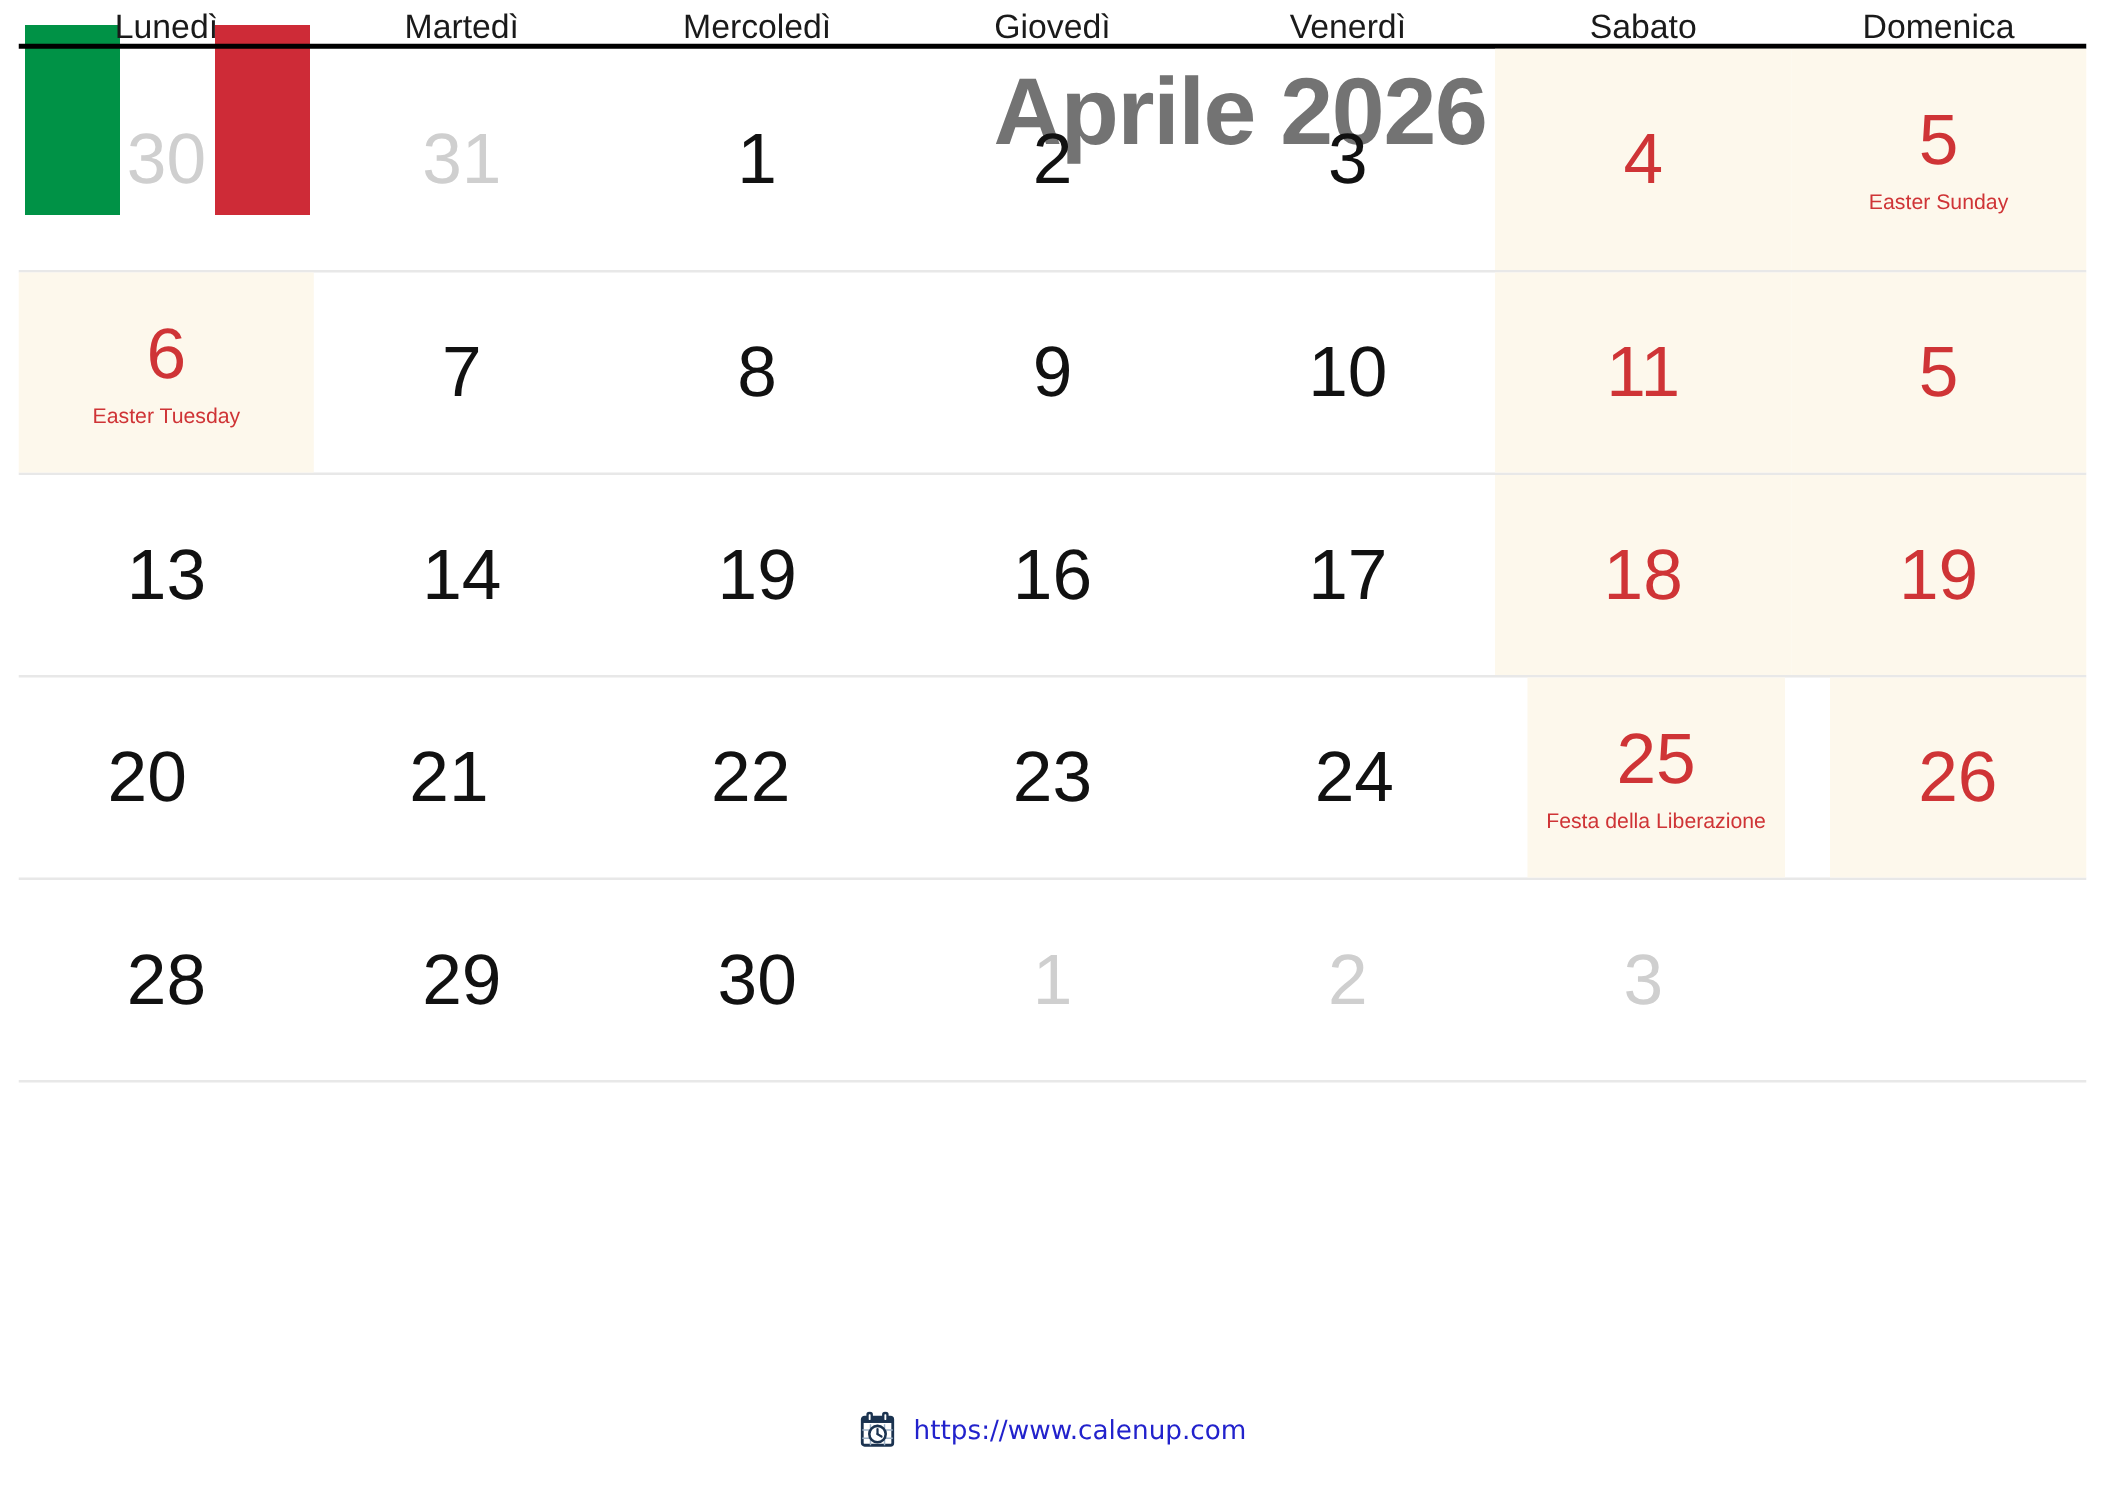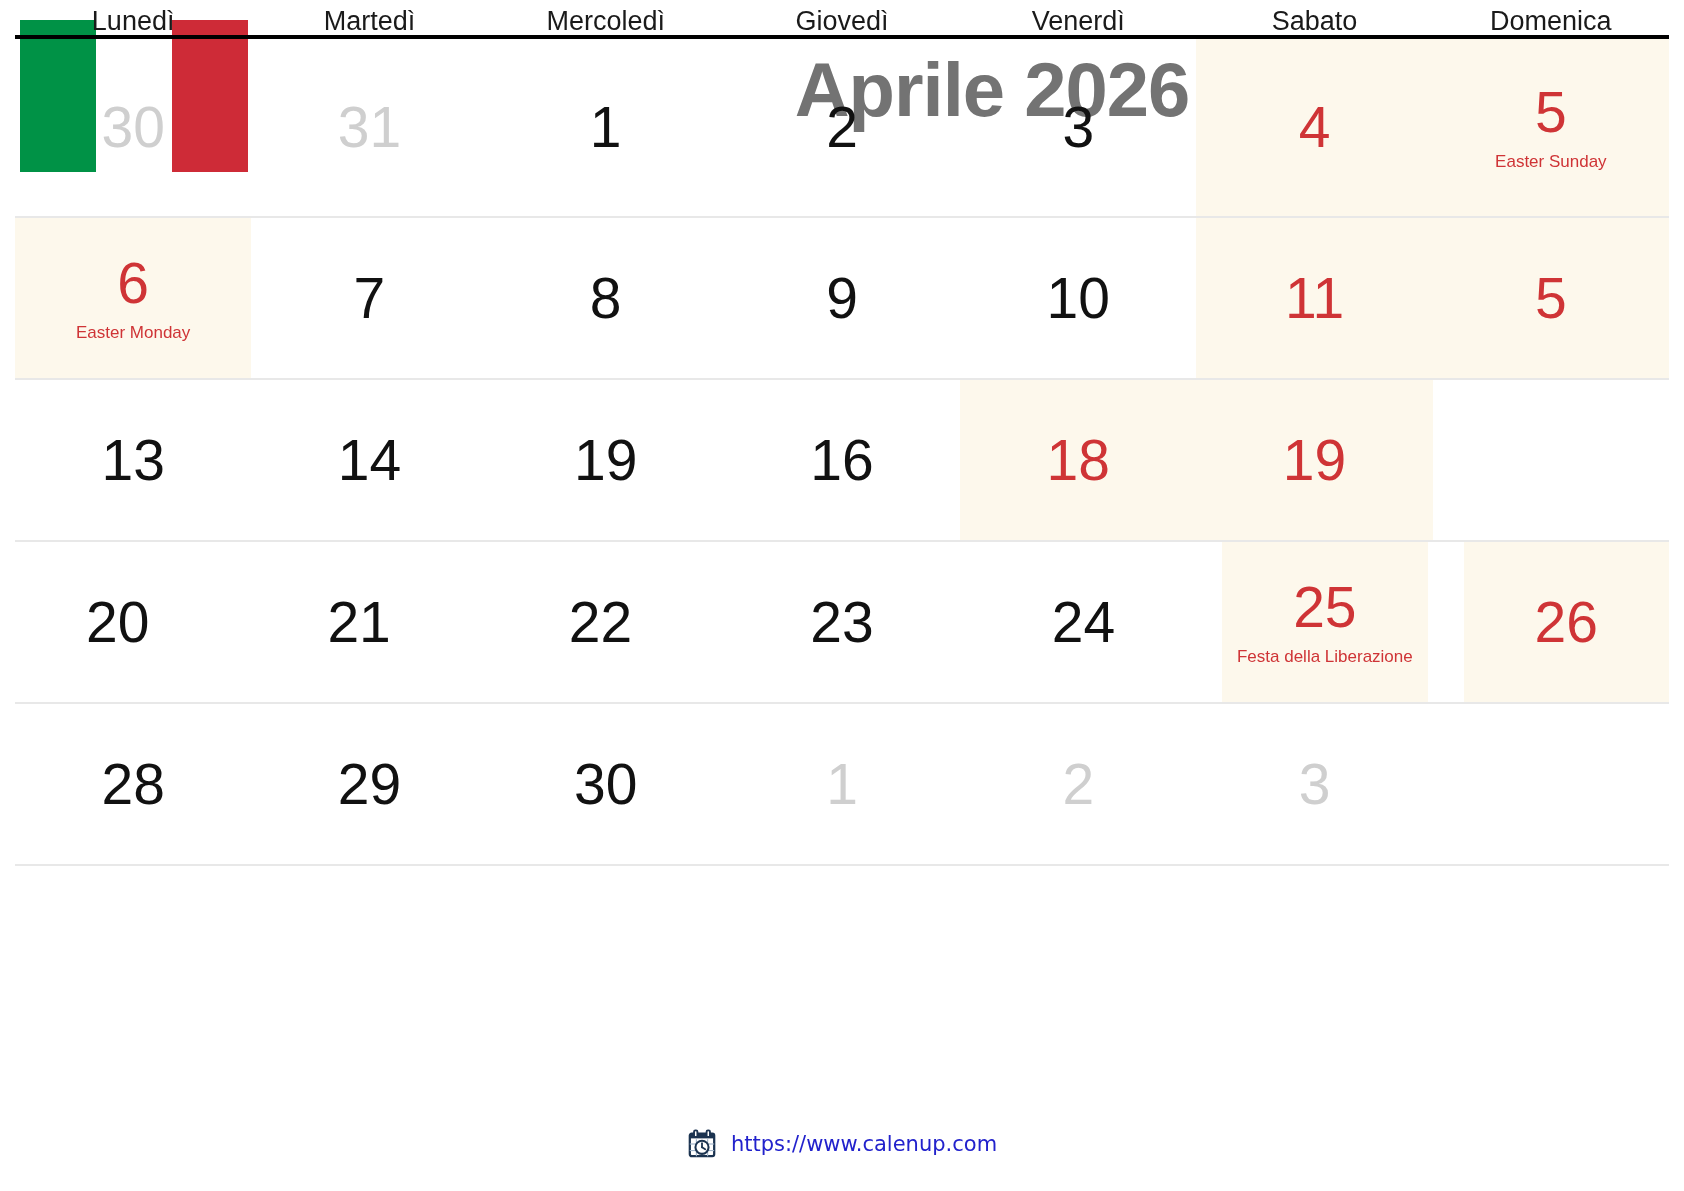--- a/index.html
+++ b/index.html
@@ -179,21 +179,21 @@
           <div class="day-num">4</div>
         </div>
         <div class="day-cell weekend-tint red has-note">
           <div class="day-num">5</div>
           <div class="day-note">Easter Sunday</div>
         </div>
       </div>
       <div class="week-row r1">
         <div class="day-cell weekend-tint red has-note">
           <div class="day-num">6</div>
-          <div class="day-note">Easter Monday</div>
+          <div class="day-note">Easter Tuesday</div>
         </div>
         <div class="day-cell">
           <div class="day-num">7</div>
         </div>
         <div class="day-cell">
           <div class="day-num">8</div>
         </div>
         <div class="day-cell">
           <div class="day-num">9</div>
         </div>
@@ -212,20 +212,23 @@
           <div class="day-num">13</div>
         </div>
         <div class="day-cell">
           <div class="day-num">14</div>
         </div>
         <div class="day-cell">
           <div class="day-num">19</div>
         </div>
         <div class="day-cell">
           <div class="day-num">16</div>
+        </div>
+        <div class="day-cell">
+          <div class="day-num">17</div>
         </div>
         <div class="day-cell weekend-tint red">
           <div class="day-num">18</div>
         </div>
         <div class="day-cell weekend-tint red">
           <div class="day-num">19</div>
         </div>
       </div>
       <div class="week-row r3">
         <div class="day-cell">

